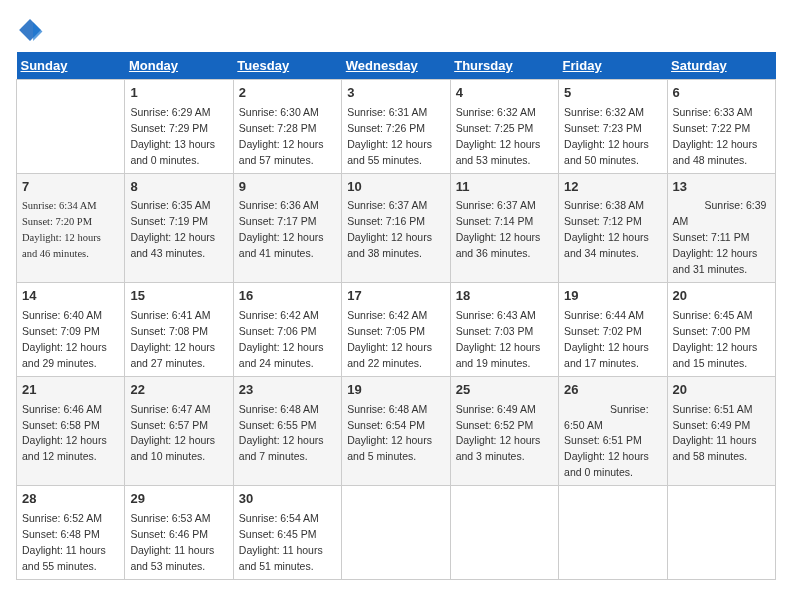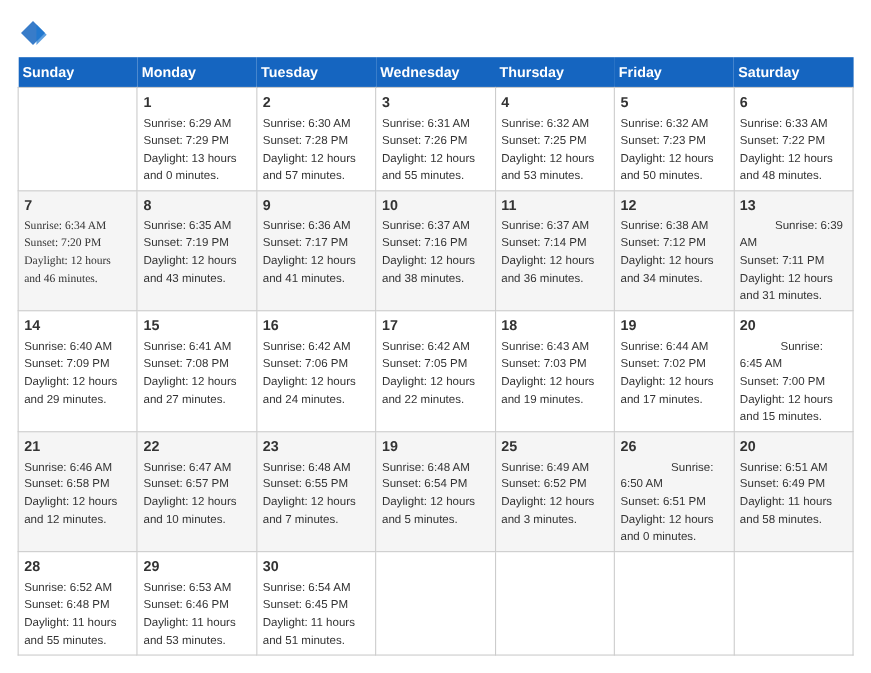--- a/index.html
+++ b/index.html
@@ -50,20 +50,21 @@
       border-collapse: collapse;
       font-size: 11px;
     }
     thead tr th {
       background-color: #1565C0;
       color: #fff;
       padding: 6px 4px;
       text-align: left;
       font-size: 13px;
       font-weight: bold;
+      text-decoration: underline;
     }
     tbody tr td {
       border: 1px solid #ccc;
       vertical-align: top;
       padding: 4px 5px;
       width: calc(100% / 7);
       min-height: 70px;
       color: #333;
       line-height: 1.45;
     }
@@ -193,21 +194,21 @@
 Daylight: 12 hours
 and 22 minutes.</span></td>
         <td><span class="day-num">18</span><span class="day-info" style="white-space: pre-line;">Sunrise: 6:43 AM
 Sunset: 7:03 PM
 Daylight: 12 hours
 and 19 minutes.</span></td>
         <td><span class="day-num">19</span><span class="day-info" style="white-space: pre-line;">Sunrise: 6:44 AM
 Sunset: 7:02 PM
 Daylight: 12 hours
 and 17 minutes.</span></td>
-        <td><span class="day-num">20</span><span class="day-info" style="white-space: pre-line; margin-left: 37px;">Sunrise: 6:45 AM
+        <td><span class="day-num">20</span><span class="day-info" style="white-space: pre-line;">Sunrise: 6:45 AM
 Sunset: 7:00 PM
 Daylight: 12 hours
 and 15 minutes.</span></td>
       </tr>
       <tr>
         <td><span class="day-num">21</span><span class="day-info" style="white-space: pre-line;">Sunrise: 6:46 AM
 Sunset: 6:58 PM
 Daylight: 12 hours
 and 12 minutes.</span></td>
         <td><span class="day-num">22</span><span class="day-info" style="white-space: pre-line;">Sunrise: 6:47 AM

